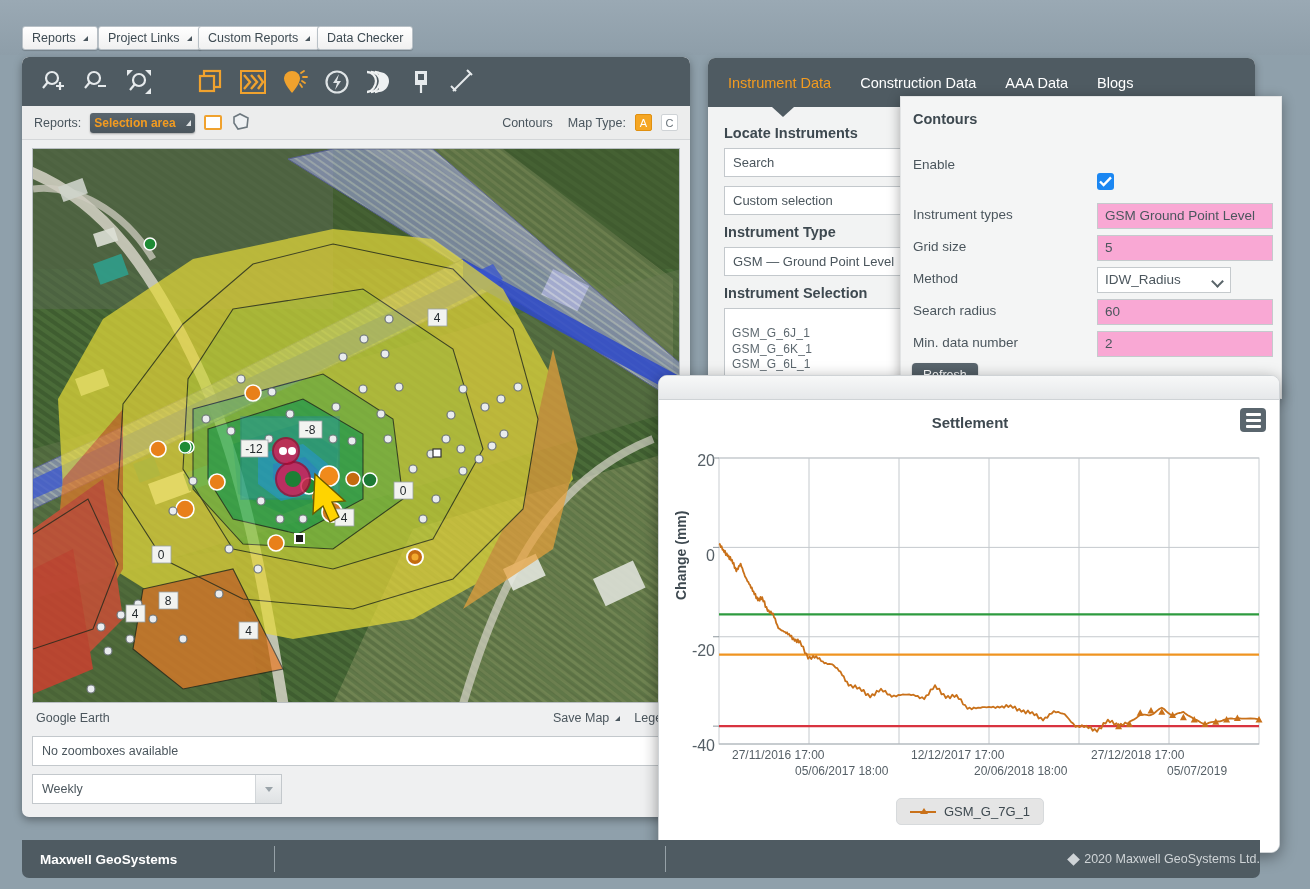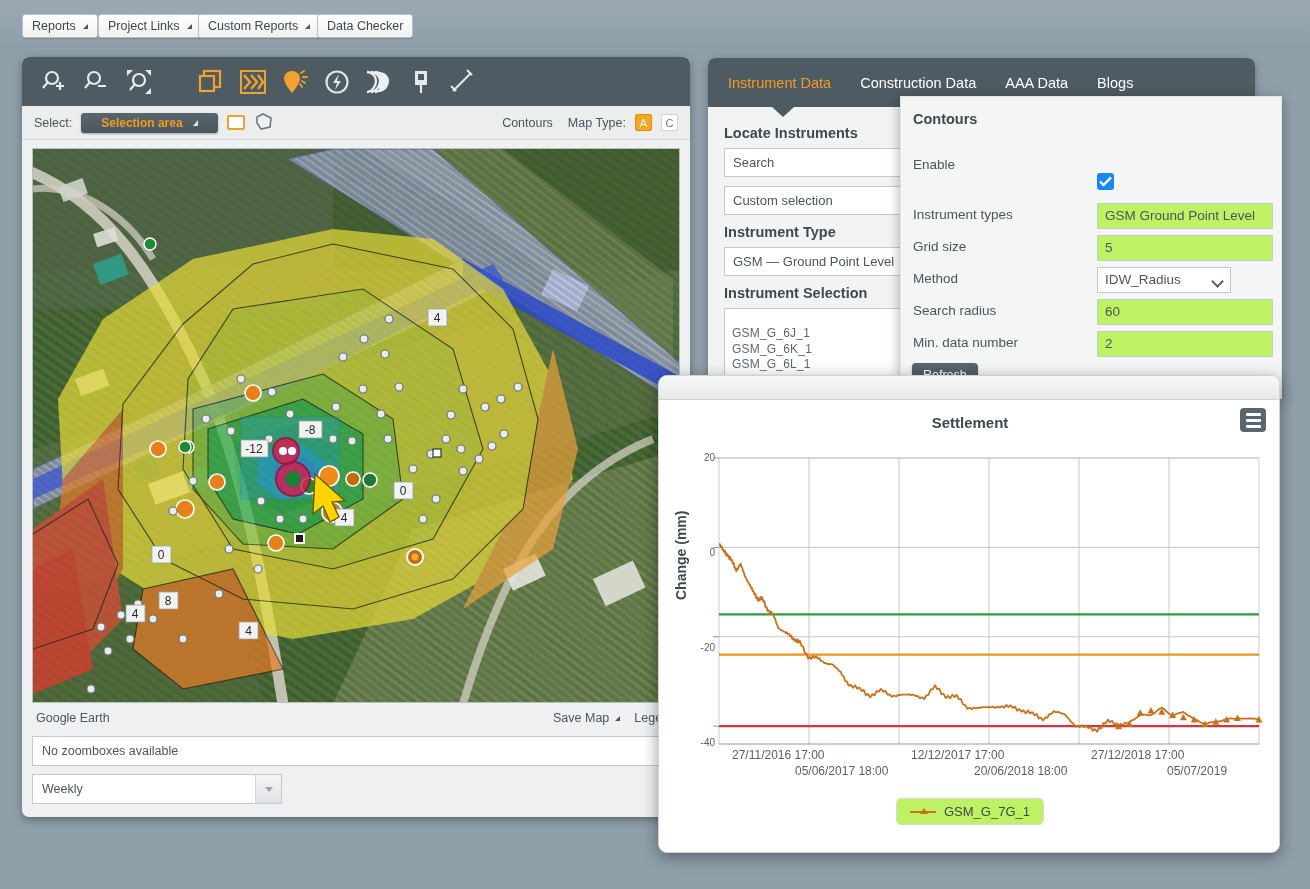--- a/index.html
+++ b/index.html
@@ -5,21 +5,21 @@
   * { box-sizing: border-box; margin:0; padding:0; }
   html,body { width:1310px; height:889px; overflow:hidden; background:#000; }
   body { font-family:"Liberation Sans", sans-serif; }
 
   #root { position:relative; width:1310px; height:889px;
           background:#8fa0ab; overflow:hidden; }
 
   
   .menubar { position:absolute; left:0; top:0; width:1310px; height:55px;
              background:linear-gradient(#9aa9b4,#8e9ea9); }
-  .menubtn { position:absolute; top:14px; height:24px;
+  .menubtn { position:absolute; top:26px; height:24px;
              background:linear-gradient(#ffffff,#f0f0f0);
              border:1px solid #b9c1c7; border-radius:3px;
              font-size:12.5px; color:#3d4a52; line-height:22px;
              padding:0 9px; white-space:nowrap; cursor:pointer;
              box-shadow:0 1px 1px rgba(0,0,0,.18); }
   .menubtn .car { display:inline-block; width:0; height:0; margin-left:7px;
                   border-left:5px solid transparent;
                   border-bottom:5px solid #4a565e;
                   position:relative; top:-1px;}
 
@@ -31,21 +31,21 @@
              display:flex; align-items:center; padding-left:20px; gap:16px;}
   .ticon { width:26px; height:26px; position:relative; cursor:pointer;}
   .ticon svg{display:block;}
   .tgap { width:14px; }
 
   .selbar { height:34px; background:#eceded; border-bottom:1px solid #d4d7d9;
             display:flex; align-items:center; padding:0 12px; gap:9px;
             font-size:12.5px; color:#49555d;}
   .selectBox { background:linear-gradient(#5a666e,#4b565d); color:#f29b20;
                font-size:12px; font-weight:bold; border-radius:3px;
-               padding:3px 20px; display:flex; align-items:center; gap:10px;
+               padding:3px 4px; display:flex; align-items:center; gap:10px;
                box-shadow:0 1px 2px rgba(0,0,0,.3); cursor:pointer;}
   .selectBox .car2 { width:0;height:0;border-left:5px solid transparent;
                      border-bottom:6px solid #dfe3e5; }
   .sq-orange { width:18px;height:15px;border:2px solid #f0a22e;background:#fff;
                border-radius:2px;cursor:pointer;}
   .mt-a,.mt-c { width:17px;height:17px; font-size:11px; text-align:center;
                 line-height:16px; border:1px solid #cfd3d6; border-radius:2px;
                 cursor:pointer;}
   .mt-a { background:#f5a623; color:#fff; border-color:#e09010;}
   .mt-c { background:#fff; color:#6b757c;}
@@ -91,21 +91,21 @@
   .rp-list div { line-height:15.5px; letter-spacing:.2px;}
   .rp-clip { height:16px; overflow:hidden; color:#a9b1b6;}
 
   
   .contourpanel { position:absolute; left:900px; top:96px; width:382px; height:303px;
                   background:#f4f5f5; box-shadow:0 3px 12px rgba(0,0,0,.33);
                   border:1px solid #e2e4e5;}
   .cp-title { font-size:14.5px; font-weight:bold; color:#3e4950;
               position:absolute; left:12px; top:14px;}
   .cp-row { position:absolute; left:12px; height:24px; font-size:13.5px; color:#4b565d;}
-  .cp-field { position:absolute; background:#bef264; border:1px solid #c5cacd;
+  .cp-field { position:absolute; background:#f9a8d4; border:1px solid #c5cacd;
               font-size:13.5px; color:#4b565d; padding:0 7px; height:26px;
               line-height:24px; }
   .cp-check { position:absolute; width:17px; height:17px; background:#1b87f2;
               border-radius:3px; cursor:pointer;}
   .cp-check svg{position:absolute;left:2px;top:3px;}
   .cp-select { position:absolute; background:#fff; border:1px solid #c5cacd;
                height:26px; font-size:13.5px; color:#4b565d; padding:0 7px;
                line-height:24px; cursor:pointer;}
   .cp-select i { position:absolute; right:8px; top:9px; width:9px;height:9px;
                  border-right:2px solid #596469; border-bottom:2px solid #596469;
@@ -125,28 +125,28 @@
             background:#5a666e; border-radius:4px; cursor:pointer;
             display:flex;flex-direction:column;justify-content:center;
             align-items:center;gap:3px;}
   .burger span{display:block;width:15px;height:3px;background:#fff;border-radius:1px;}
   .ylabel { position:absolute; left:14px; top:200px; font-size:14px; font-weight:bold;
             color:#3e4950; transform:rotate(-90deg); transform-origin:left top;
             white-space:nowrap;}
   .xlabel { position:absolute; width:100%; top:373px; text-align:center;
             font-size:14px; font-weight:bold; color:#3e4950;}
   .legendbox { position:absolute; left:50%; transform:translateX(-50%); top:398px;
-               border:1px solid #d7dadc; border-radius:5px; background:#bef264;
+               border:1px solid #d7dadc; border-radius:5px; background:#e5e5e5;
                padding:5px 13px; font-size:13px; color:#3e4950;
                display:flex;align-items:center;gap:8px; cursor:pointer;}
   .legline { width:26px;height:2px;background:#c9711a; position:relative;}
   .legline:after{content:"";position:absolute;left:10px;top:-3px;width:0;height:0;
                  border-left:4px solid transparent;border-right:4px solid transparent;
                  border-bottom:6px solid #c9711a;}
-  .ytick { position:absolute; font-size:10px; color:#555f66; text-align:right; width:30px;}
+  .ytick { position:absolute; font-size:16px; color:#555f66; text-align:right; width:30px;}
   .xtick { position:absolute; font-size:12px; color:#555f66; white-space:nowrap;}
   .thrlabel { position:absolute; font-size:12px; font-weight:bold;}
 
   
   .statusbar { position:absolute; left:22px; top:840px; width:1238px; height:38px;
                background:#4f5b62; border-radius:0 0 7px 7px;
                display:flex; align-items:center; color:#fff;}
   .sb-brand { font-size:13.5px; font-weight:bold; padding-left:18px; width:252px;}
   .sb-div { width:1px; height:26px; background:#96a1a7;}
   .sb-cell{ flex:1; }
@@ -245,21 +245,21 @@
       </div>
       <div class="ticon">
         <svg width="26" height="26" viewBox="0 0 26 26">
             <path d="M3 22l18-18" stroke="#e6eaec" stroke-width="2"></path>
             <path d="M1 17l5 5M17 1l5 5M18 2l3 3" stroke="#e6eaec" stroke-width="2"></path>
           </svg>
       </div>
     </div>
 
     <div class="selbar">
-      <span>Select:</span>
+      <span>Reports:</span>
       <div class="selectBox">
         <span>Selection area</span>
         <i class="car2"></i>
       </div>
       <div class="sq-orange"></div>
       <div style="cursor:pointer">
         <svg width="20" height="19" viewBox="0 0 20 19">
             <path d="M3 5l6-3 8 4-1 9-9 2-4-6z" fill="#eef1f3" stroke="#6d787f" stroke-width="1.6"></path>
           </svg>
       </div>
@@ -633,14 +633,25 @@
           <path d="M596.5 322.421875 L603.5 322.421875 L600 315.921875 Z" fill="#c9711a"></path>
         </svg>
 
       <div class="legendbox">
         <span class="legline"></span>
         <span>GSM_G_7G_1</span>
       </div>
     </div>
   </div>
 
+  <div class="statusbar">
+    <div class="sb-brand">Maxwell GeoSystems</div>
+    <div class="sb-div"></div>
+    <div class="sb-cell"></div>
+    <div class="sb-div"></div>
+    <div class="sb-cell"></div>
+    <div class="sb-copy">
+      <i class="diamond"></i>
+      <span>2020 Maxwell GeoSystems Ltd.</span>
+    </div>
+  </div>
 
 </div>
 
 </body></html>

